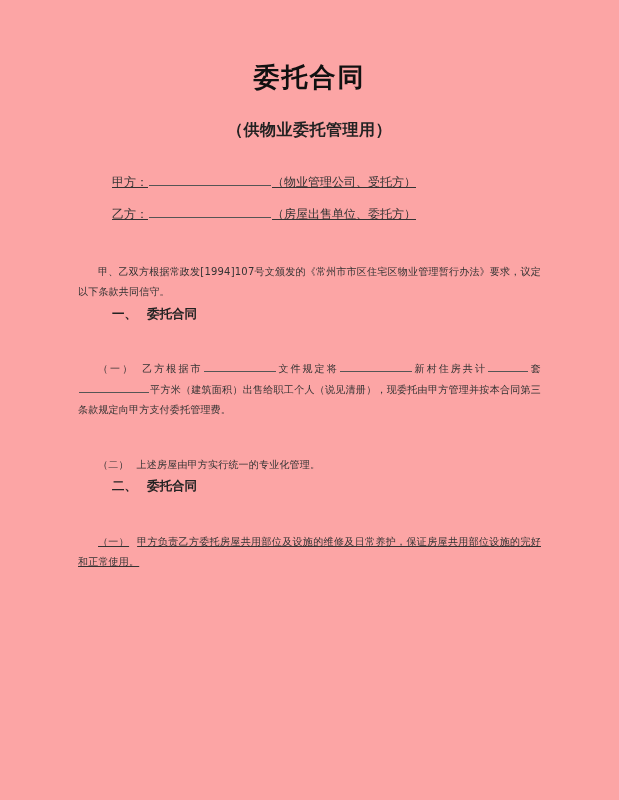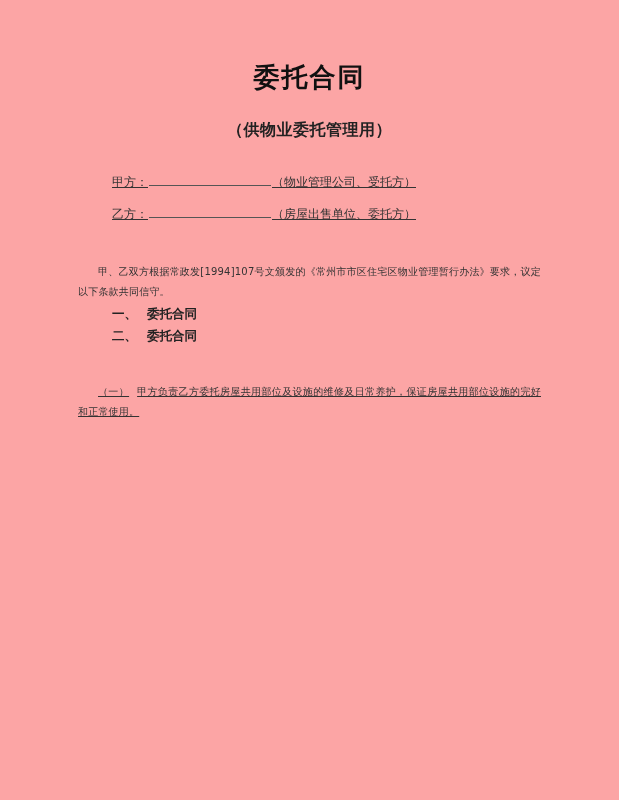--- a/index.html
+++ b/index.html
@@ -125,21 +125,27 @@
         <span>乙方：</span><span class="blank blank-party"></span><span>（房屋出售单位、委托方）</span>
       </div>
     </div>
 
     <p class="body-para indent gap-intro">甲、乙双方根据常政发[1994]107号文颁发的《常州市市区住宅区物业管理暂行办法》要求，议定以下条款共同信守。</p>
 
     <div class="section-heading gap-sec1">
       <span class="sec-num">一、</span><span>委托合同</span>
     </div>
 
+    <p class="body-para indent gap-c1">
+      <span class="clause-label">（一）</span><span>乙方根据市</span><span class="blank blank-md"></span><span>文件规定将</span><span class="blank blank-md"></span><span>新村住房共计</span><span class="blank blank-sm"></span><span>套</span><span class="blank blank-xs"></span><span>平方米（建筑面积）出售给职工个人（说见清册），现委托由甲方管理并按本合同第三条款规定向甲方支付委托管理费。</span>
+    </p>
 
+    <p class="body-para indent gap-c2">
+      <span class="clause-label">（二）</span><span>上述房屋由甲方实行统一的专业化管理。</span>
+    </p>
 
     <div class="section-heading gap-sec2">
       <span class="sec-num">二、</span><span>委托合同</span>
     </div>
 
     <p class="body-para indent gap-c3">
       <span class="clause-label">（一）</span><span>甲方负责乙方委托房屋共用部位及设施的维修及日常养护，保证房屋共用部位设施的完好和正常使用。</span>
     </p>
 
   </div>

